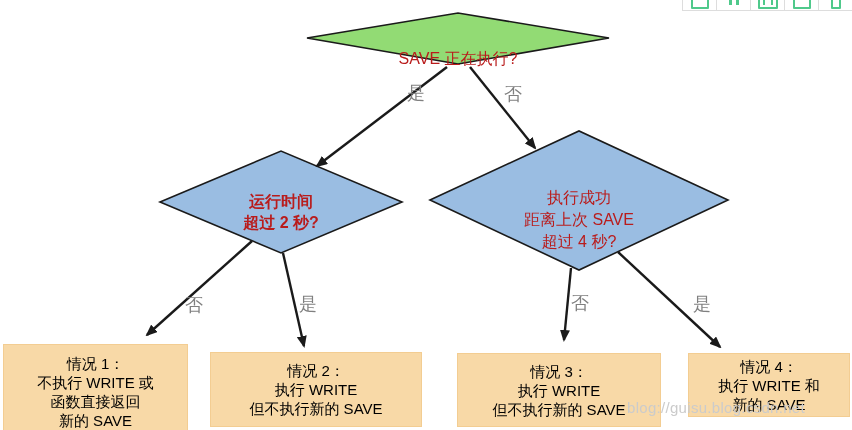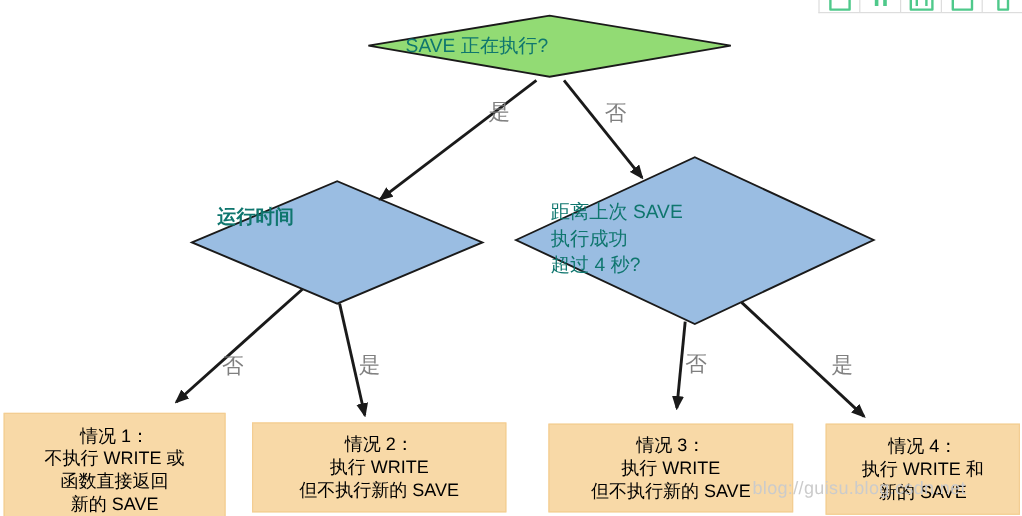--- a/index.html
+++ b/index.html
@@ -39,41 +39,41 @@
   .g-grid::after{
     content:"";position:absolute;right:3px;top:0;width:2px;height:12px;background:var(--toolbar-icon);
   }
   .g-narrow{width:6px;}
 
   
   .overlay{position:absolute;left:0;top:0;width:852px;height:430px;}
 
   
   .dtext{
-    position:absolute;color:#0f766e;
-    font-size:16px;line-height:21px;white-space:nowrap;
+    position:absolute;text-align:center;color:#b91c1c;
+    font-size:16px;line-height:21px;white-space:nowrap;margin-top:20px;
   }
   .dtext span{display:block;}
   #root-text{left:338px;top:28px;width:240px;}
   #d1-text{left:181px;top:171px;width:200px;font-weight:bold;}
   #d2-text{left:459px;top:167px;width:240px;line-height:22px;}
 
   
   .outcome{
     position:absolute;background:var(--outcome-fill);
     border:1px solid var(--outcome-border);
     text-align:center;font-size:15px;line-height:19px;
     display:flex;flex-direction:column;justify-content:center;
     box-sizing:border-box;white-space:nowrap;
   }
   .outcome span{display:block;}
   #o1{left:3px;  top:344px;width:185px;height:96px;}
   #o2{left:210px;top:352px;width:212px;height:75px;}
   #o3{left:457px;top:353px;width:204px;height:74px;}
-  #o4{left:688px;top:353px;width:162px;height:76px;}
+  #o4{left:688px;top:353px;width:162px;height:64px;}
 
   
   .edge-label{
     position:absolute;color:var(--edge-label);
     font-family:"Liberation Serif","DejaVu Serif",serif;
     font-size:18px;line-height:18px;
   }
   #el1{left:407px;top:84px;}
   #el2{left:504px;top:85px;}
   #el3{left:185px;top:296px;}
@@ -128,24 +128,25 @@
     <line x1="283" y1="253" x2="304" y2="346" marker-end="url(#ah)" style="stroke:var(--stroke);stroke-width:2.4"></line>
     <line x1="571" y1="268" x2="564" y2="340" marker-end="url(#ah)" style="stroke:var(--stroke);stroke-width:2.4"></line>
     <line x1="618" y1="252" x2="720" y2="347" marker-end="url(#ah)" style="stroke:var(--stroke);stroke-width:2.4"></line>
   </svg>
 
   <div class="dtext" id="root-text">
     <span>SAVE 正在执行?</span>
   </div>
   <div class="dtext" id="d1-text">
     <span>运行时间</span>
+    <span>超过 2 秒?</span>
   </div>
   <div class="dtext" id="d2-text">
+    <span>执行成功</span>
     <span>距离上次 SAVE</span>
-    <span>执行成功</span>
     <span>超过 4 秒?</span>
   </div>
 
   <span class="edge-label" id="el1">是</span>
   <span class="edge-label" id="el2">否</span>
   <span class="edge-label" id="el3">否</span>
   <span class="edge-label" id="el4">是</span>
   <span class="edge-label" id="el5">否</span>
   <span class="edge-label" id="el6">是</span>
 

